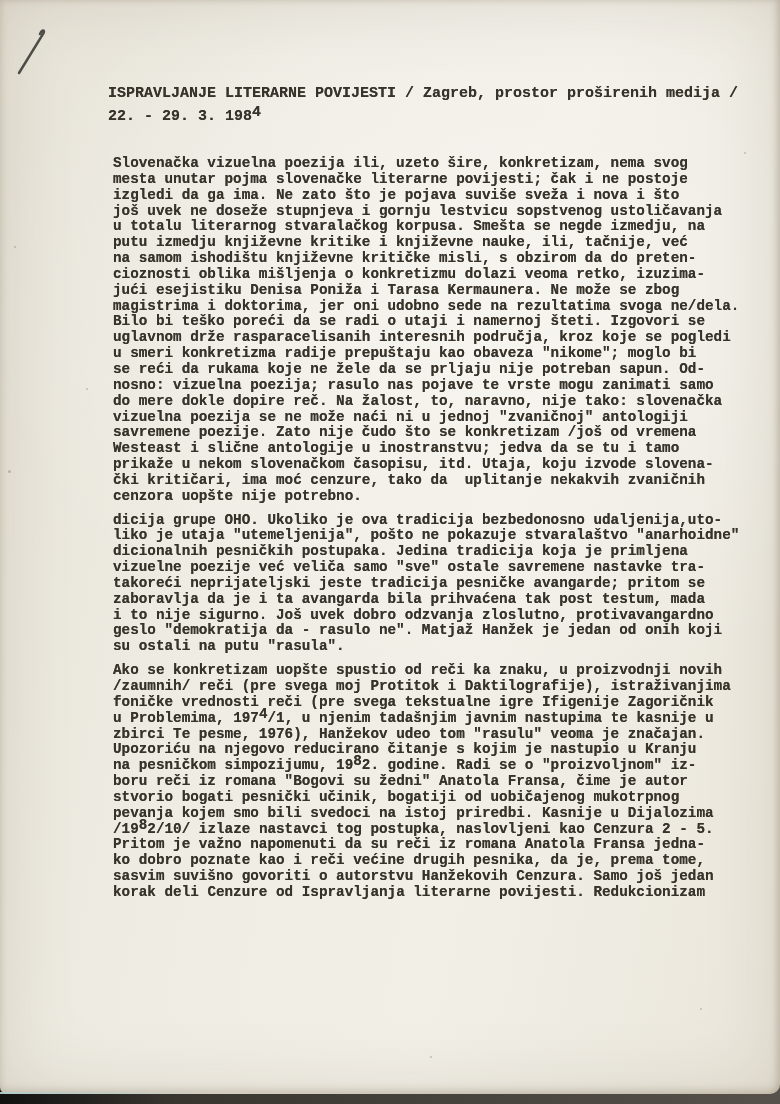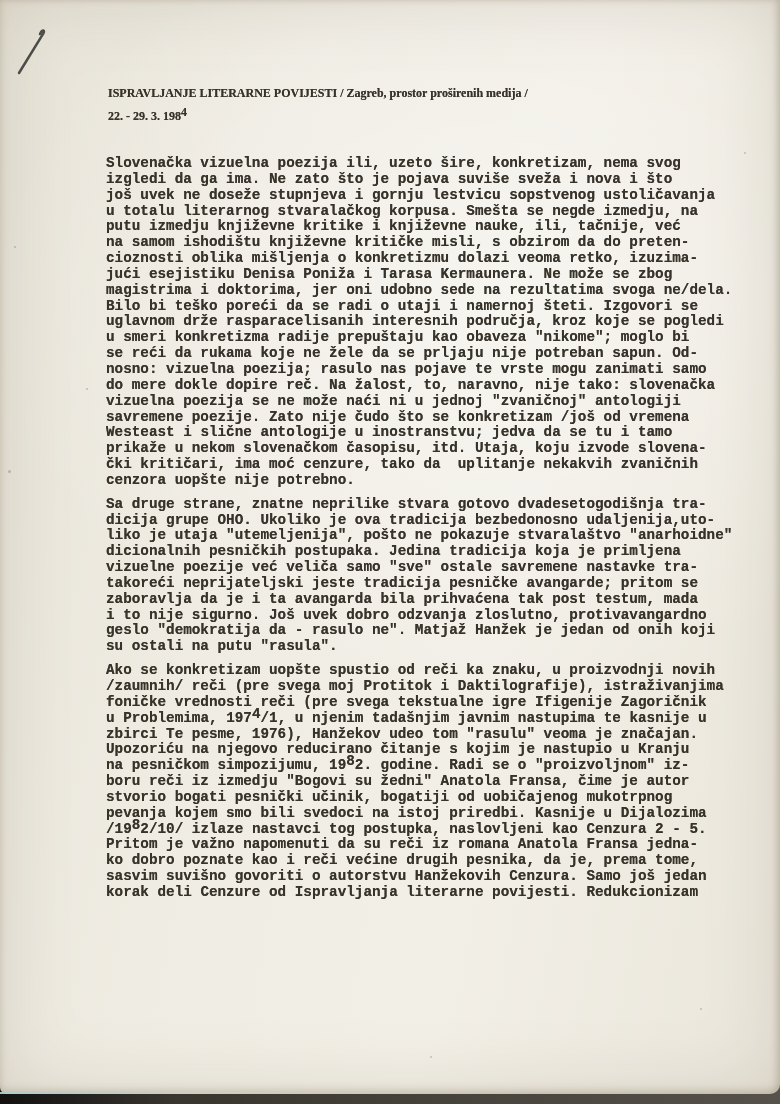--- a/index.html
+++ b/index.html
@@ -22,23 +22,23 @@
     border-bottom-left-radius:7px;border-bottom-right-radius:10px;
     box-shadow:inset 0 0 70px rgba(140,128,104,.22), inset -3px 0 7px rgba(140,128,104,.28), inset 0 -4px 8px rgba(140,128,104,.25);
   }
   .edge-highlight{
     position:absolute;left:0;top:1092px;width:540px;height:2px;
     background:linear-gradient(90deg,rgba(178,204,201,.95),rgba(216,212,196,.55) 38%,rgba(216,212,196,0));
   }
   .pen-mark{position:absolute;left:10px;top:27px;width:40px;height:54px;}
   .speck{position:absolute;border-radius:50%;background:rgba(95,85,62,.30);}
   .text{color:var(--ink);font-weight:700;text-shadow:0 0 .6px rgba(55,50,40,.75);}
-  .title-block{position:absolute;left:108px;top:82px;font-size:12px;line-height:23px;font-family:Liberation Serif, serif;}
+  .title-block{position:absolute;left:108px;top:82px;font-size:15px;line-height:23px;}
   .body-text{position:absolute;left:102px;top:156px;font-size:14.3px;line-height:15.85px;}
-  .paragraph{margin:0 0 8px 4px;}
+  .paragraph{margin:0 0 8px 11px;}
   .line{white-space:pre;}
   .u{text-decoration-thickness:1.4px;text-underline-offset:2.5px;}
   .r{position:relative;top:-4px;display:inline-block;}
 </style>
 </head>
 <body>
 
 <div class="paper">
   <svg class="pen-mark" viewBox="0 0 40 54">
     <path d="M 30 7 c 2 -4.5 5.5 -4.5 3.2 -0.3 L 9 46" fill="none" stroke="#4c4c48" stroke-width="2.5" stroke-linecap="round"></path>
@@ -52,20 +52,21 @@
   <div class="speck" style="left:430px;top:1056px;width:2px;height:2px;"></div>
 
   <div class="title-block text">
     <div class="line">ISPRAVLJANJE LITERARNE POVIJESTI / Zagreb, prostor proširenih medija /</div>
     <div class="line"><span class="">22. - 29. 3. 198</span><span class="r">4</span></div>
   </div>
 
   <div class="body-text text">
       <div class="paragraph">
         <div class="line"><span class="">Slovenačka vizuelna poezija ili, uzeto šire, konkretizam, nema svog</span></div>
+        <div class="line"><span class="">mesta unutar pojma slovenačke literarne povijesti; čak i ne postoje</span></div>
         <div class="line"><span class="">izgledi da ga ima. Ne zato što je pojava suviše sveža i nova i što</span></div>
         <div class="line"><span class="">još uvek ne doseže stupnjeva i gornju lestvicu sopstvenog ustoličavanja</span></div>
         <div class="line"><span class="">u totalu literarnog stvaralačkog korpusa. Smešta se negde izmedju, na</span></div>
         <div class="line"><span class="">putu izmedju književne kritike i književne nauke, ili, tačnije, već</span></div>
         <div class="line"><span class="">na samom ishodištu književne kritičke misli, s obzirom da do preten-</span></div>
         <div class="line"><span class="">cioznosti oblika mišljenja o konkretizmu dolazi veoma retko, izuzima-</span></div>
         <div class="line"><span class="">jući esejistiku Denisa Poniža i Tarasa Kermaunera. Ne može se zbog</span></div>
         <div class="line"><span class="">magistrima i doktorima, jer oni udobno sede na rezultatima svoga ne/dela.</span></div>
         <div class="line"><span class="">Bilo bi teško poreći da se radi o utaji i namernoj šteti. Izgovori se</span></div>
         <div class="line"><span class="">uglavnom drže rasparacelisanih interesnih područja, kroz koje se pogledi</span></div>
@@ -74,40 +75,39 @@
         <div class="line"><span class="">nosno: vizuelna poezija; rasulo nas pojave te vrste mogu zanimati samo</span></div>
         <div class="line"><span class="">do mere dokle dopire reč. Na žalost, to, naravno, nije tako: slovenačka</span></div>
         <div class="line"><span class="">vizuelna poezija se ne može naći ni u jednoj "zvaničnoj" antologiji</span></div>
         <div class="line"><span class="">savremene poezije. Zato nije čudo što se konkretizam /još od vremena</span></div>
         <div class="line"><span class="u ">Westeast</span><span class=""> i slične antologije u inostranstvu; jedva da se tu i tamo</span></div>
         <div class="line"><span class="">prikaže u nekom slovenačkom časopisu, itd. Utaja, koju izvode slovena-</span></div>
         <div class="line"><span class="">čki kritičari, ima moć cenzure, tako da  uplitanje nekakvih zvaničnih</span></div>
         <div class="line"><span class="">cenzora uopšte nije potrebno.</span></div>
       </div>
       <div class="paragraph">
-        <div class="line"><span class="">Sa druge strane, znatne neprilike stvara gotovo dvadesetogodišnja tra-</span></div>
         <div class="line"><span class="">dicija grupe OHO. Ukoliko je ova tradicija bezbedonosno udaljenija,uto-</span></div>
         <div class="line"><span class="">liko je utaja "utemeljenija", pošto ne pokazuje stvaralaštvo "anarhoidne"</span></div>
         <div class="line"><span class="">dicionalnih pesničkih postupaka. Jedina tradicija koja je primljena</span></div>
         <div class="line"><span class="">vizuelne poezije već veliča samo "sve" ostale savremene nastavke tra-</span></div>
         <div class="line"><span class="">takoreći neprijateljski jeste tradicija pesničke avangarde; pritom se</span></div>
         <div class="line"><span class="">zaboravlja da je i ta avangarda bila prihvaćena tak post testum, mada</span></div>
         <div class="line"><span class="">i to nije sigurno. Još uvek dobro odzvanja zloslutno, protivavangardno</span></div>
         <div class="line"><span class="">geslo "demokratija da - rasulo ne". Matjaž Hanžek je jedan od onih koji</span></div>
         <div class="line"><span class="">su ostali na putu "rasula".</span></div>
       </div>
       <div class="paragraph">
         <div class="line"><span class="">Ako se konkretizam uopšte spustio od reči ka znaku, u proizvodnji novih</span></div>
         <div class="line"><span class="">/zaumnih/ reči (pre svega moj </span><span class="u ">Protitok</span><span class=""> i </span><span class="u ">Daktilografije</span><span class="">), istraživanjima</span></div>
         <div class="line"><span class="">foničke vrednosti reči (pre svega tekstualne igre Ifigenije Zagoričnik</span></div>
         <div class="line"><span class="">u </span><span class="u ">Problemima,</span><span class=""> 197</span><span class="r">4</span><span class="">/1, u njenim tadašnjim javnim nastupima te kasnije u</span></div>
         <div class="line"><span class="">zbirci </span><span class="u ">Te pesme,</span><span class=""> 1976), Hanžekov udeo tom "rasulu" veoma je značajan.</span></div>
         <div class="line"><span class="">Upozoriću na njegovo reducirano čitanje s kojim je nastupio u Kranju</span></div>
         <div class="line"><span class="">na pesničkom simpozijumu, 19</span><span class="r">8</span><span class="">2. godine. Radi se o "proizvoljnom" iz-</span></div>
-        <div class="line"><span class="">boru reči iz izmedju </span><span class="u ">"Bogovi su žedni"</span><span class=""> Anatola Fransa, čime je autor</span></div>
+        <div class="line"><span class="">boru reči iz romana </span><span class="u ">"Bogovi su žedni"</span><span class=""> Anatola Fransa, čime je autor</span></div>
         <div class="line"><span class="">stvorio bogati pesnički učinik, bogatiji od uobičajenog mukotrpnog</span></div>
         <div class="line"><span class="">pevanja kojem smo bili svedoci na istoj priredbi. Kasnije u </span><span class="u ">Dijalozima</span></div>
         <div class="line"><span class="">/19</span><span class="r">8</span><span class="">2/10/ izlaze nastavci tog postupka, naslovljeni kao </span><span class="u ">Cenzura 2 - 5.</span></div>
         <div class="line"><span class="">Pritom je važno napomenuti da su reči iz romana Anatola Fransa jedna-</span></div>
         <div class="line"><span class="">ko dobro poznate kao i reči većine drugih pesnika, da je, prema tome,</span></div>
         <div class="line"><span class="">sasvim suvišno govoriti o autorstvu Hanžekovih </span><span class="u ">Cenzura.</span><span class=""> Samo još jedan</span></div>
         <div class="line"><span class="">korak deli </span><span class="u ">Cenzure</span><span class=""> od Ispravljanja literarne povijesti. Redukcionizam</span></div>
       </div>
     </div>
 </div>

